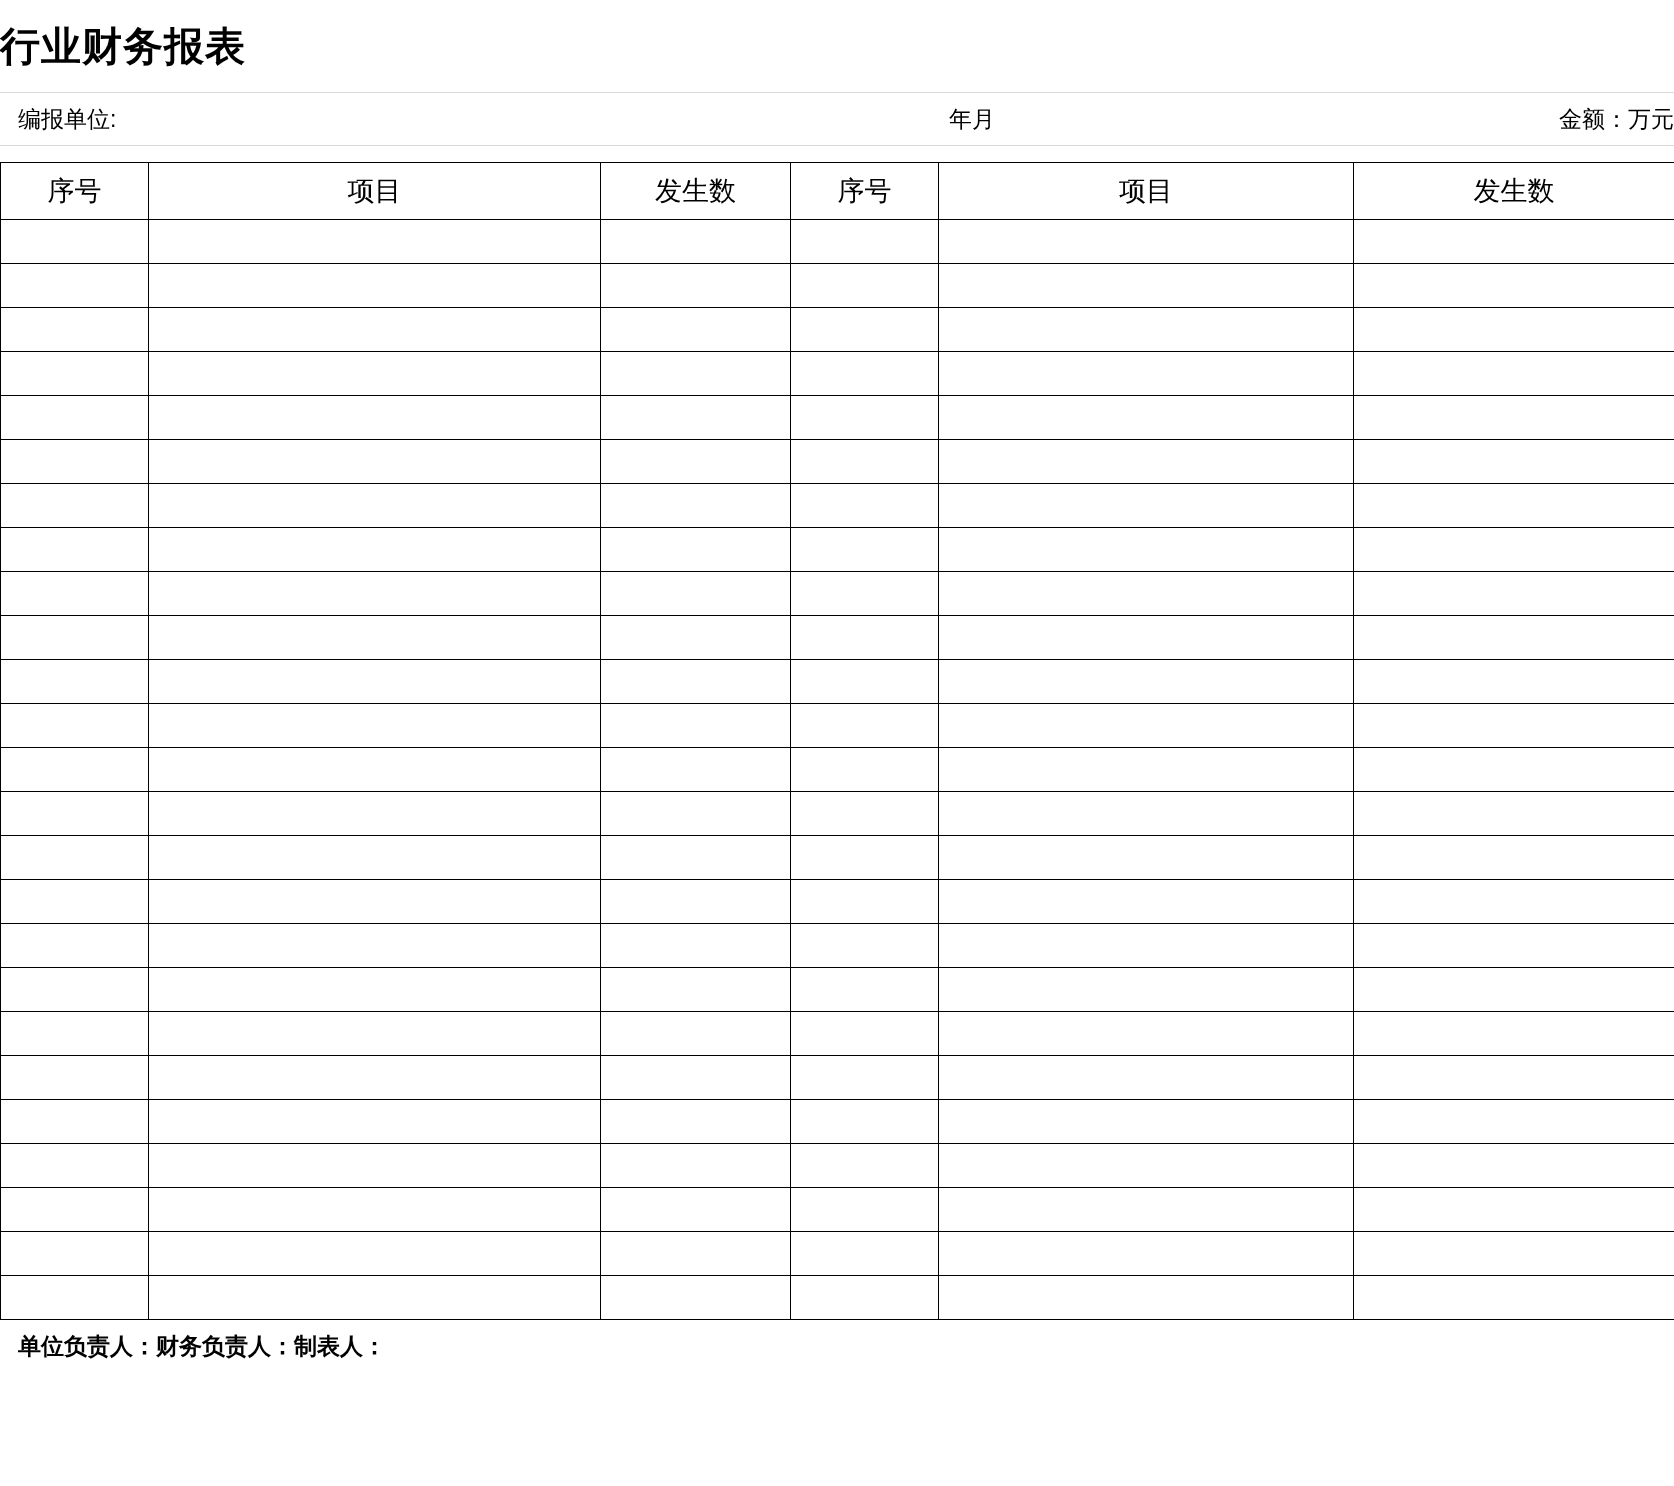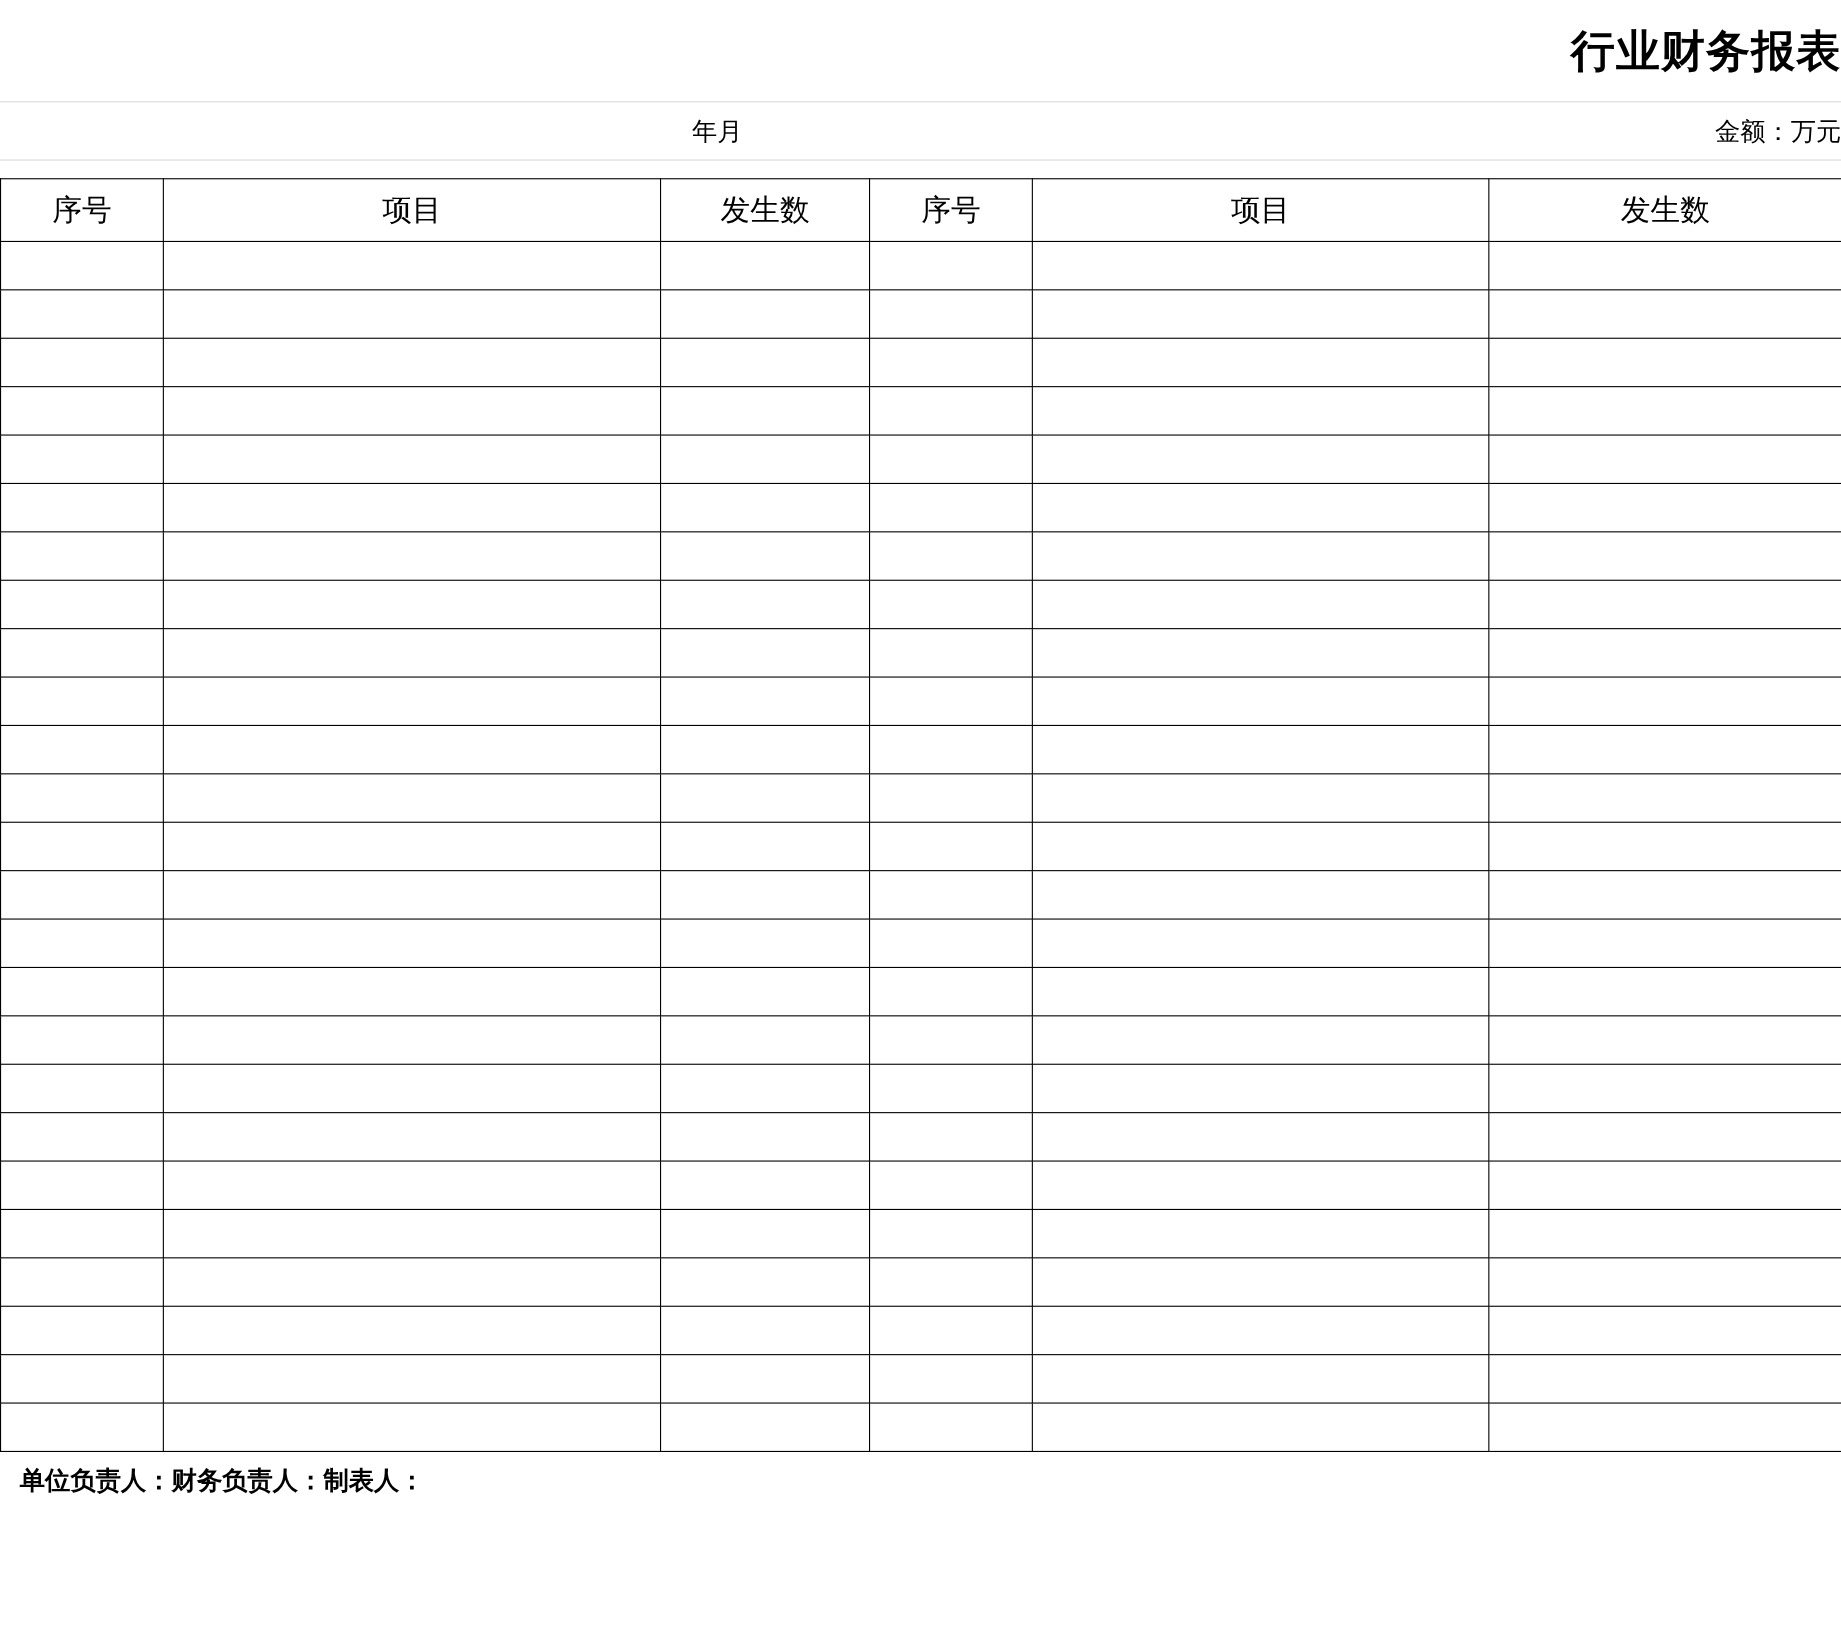--- a/index.html
+++ b/index.html
@@ -17,21 +17,21 @@
     box-sizing: border-box;
     position: relative;
     background: #ffffff;
     overflow: hidden;
   }
   
   .title-row {
     height: 92px;
     display: flex;
     align-items: center;
-    justify-content: flex-end;
+    justify-content: flex-start;
     border-bottom: 1px solid #d9d9d9;
   }
   .title-row .title {
     font-size: 40px;
     font-weight: bold;
     letter-spacing: 1px;
   }
   
   .meta-row {
     height: 52px;
@@ -102,20 +102,21 @@
 </head>
 <body>
 
 <div class="sheet">
 
   <div class="title-row">
     <div class="title">行业财务报表</div>
   </div>
 
   <div class="meta-row">
+    <div class="meta-unit">编报单位:</div>
     <div class="meta-ym">年月</div>
     <div class="meta-amount">金额：万元</div>
   </div>
 
   <table class="main">
     <colgroup>
       <col class="col-sn">
       <col class="col-item">
       <col class="col-amt">
       <col class="col-sn2">

